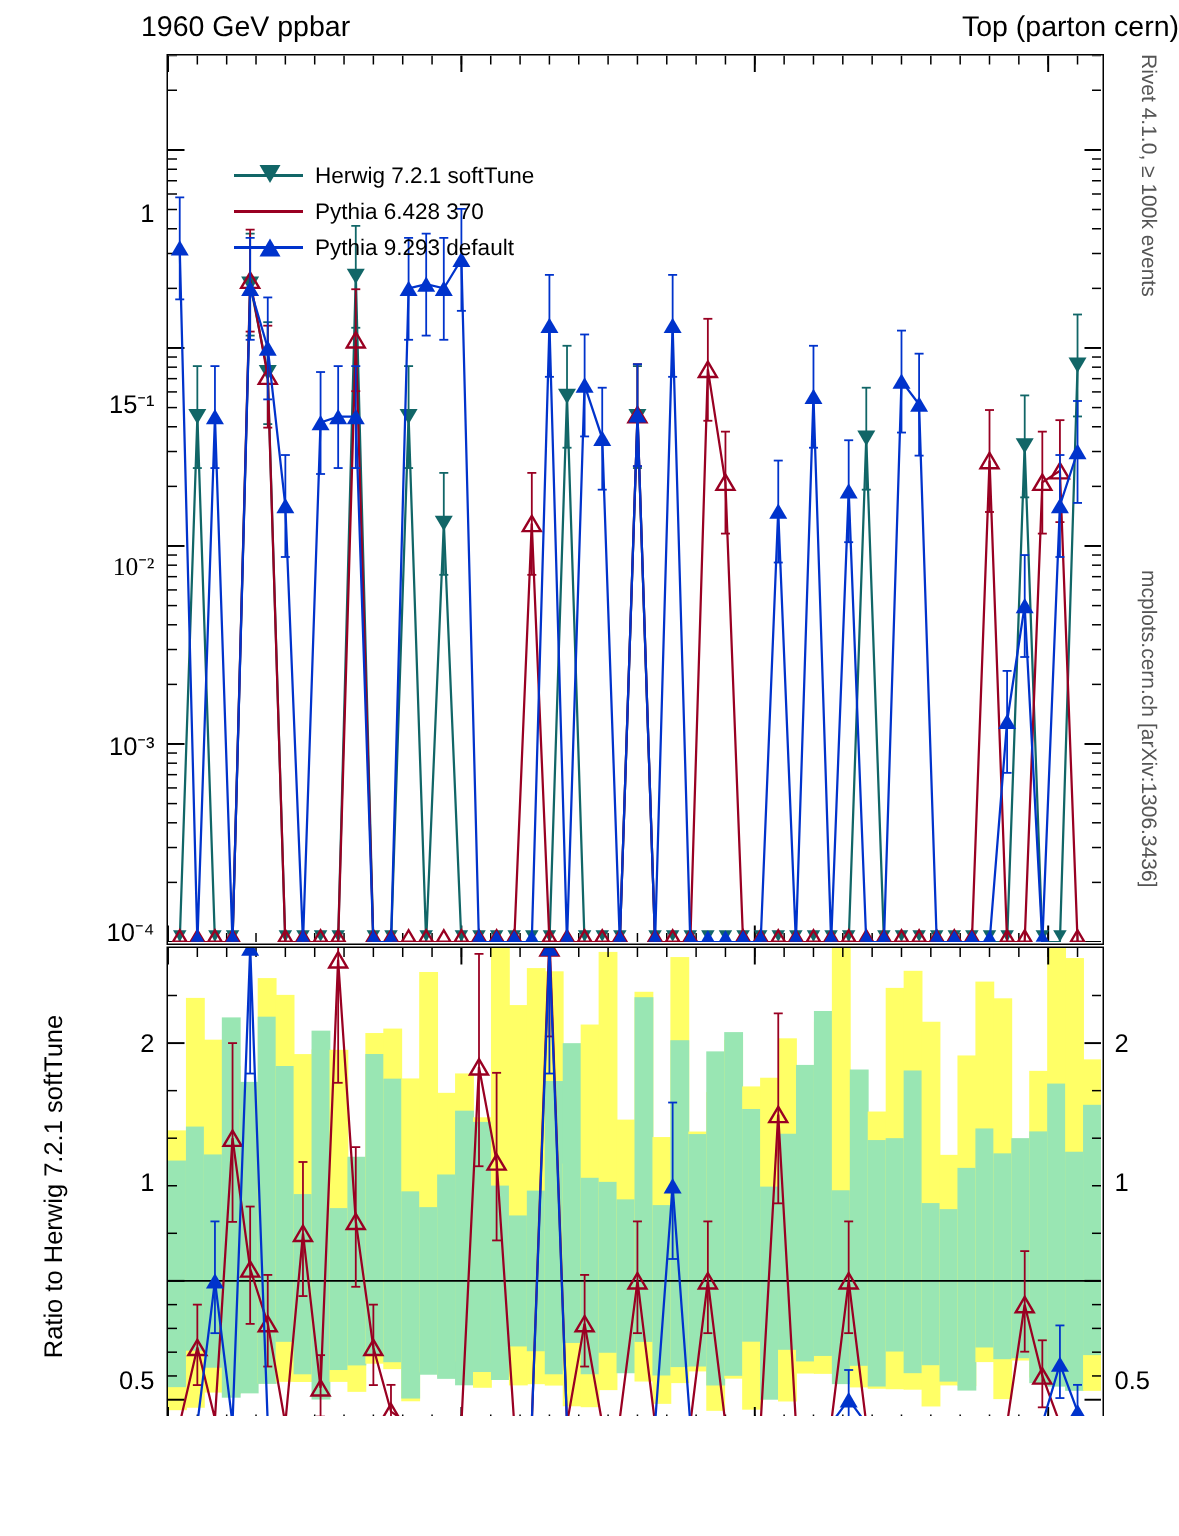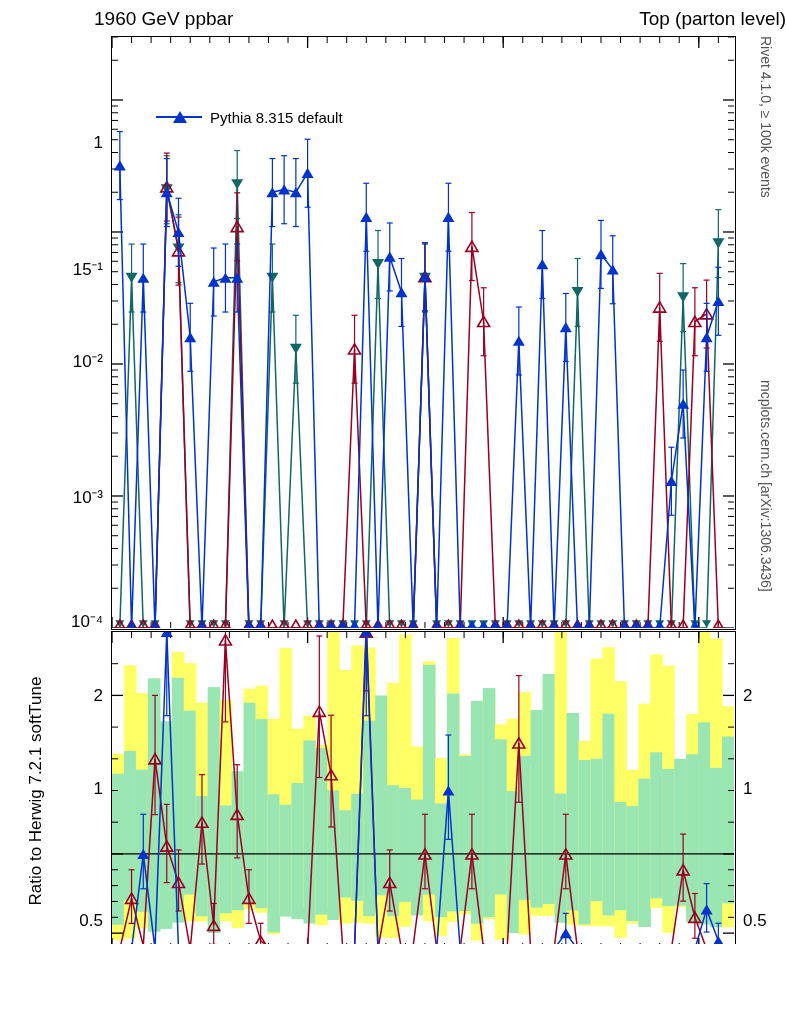--- a/index.html
+++ b/index.html
@@ -41,21 +41,21 @@
 
   #watermark{position:absolute;left:95px;top:585px;width:625px;text-align:center;font-size:15px;color:#d8d8d8;}
   svg{display:block;}
 </style>
 </head>
 <body>
 
 <div id="root">
 
   <div class="hdr" id="hdr-left">1960 GeV ppbar</div>
-  <div class="hdr" id="hdr-right">Top (parton level)</div>
+  <div class="hdr" id="hdr-right">Top (parton cern)</div>
 
   <div id="plot-title">Δφ (ttbar) (Mtt &lt; 450)</div>
 
   <div id="main-frame">
     <svg id="main-svg" width="622" height="591" viewBox="0 0 622 591">
         <line x1="0" y1="62.98213639893402" x2="11" y2="62.98213639893402" stroke="#000" stroke-width="1.3"></line>
         <line x1="622" y1="62.98213639893402" x2="611" y2="62.98213639893402" stroke="#000" stroke-width="1.3"></line>
         <line x1="0" y1="194.9866022992005" x2="11" y2="194.9866022992005" stroke="#000" stroke-width="1.3"></line>
         <line x1="622" y1="194.9866022992005" x2="611" y2="194.9866022992005" stroke="#000" stroke-width="1.3"></line>
         <line x1="0" y1="326.991068199467" x2="11" y2="326.991068199467" stroke="#000" stroke-width="1.3"></line>
@@ -500,31 +500,47 @@
         <polygon points="588.6163522012579,305.1463189094 600.6163522012579,305.1463189094 594.6163522012579,294.94631890939996" fill="#0033cc"></polygon>
         <line x1="606.3522012578617" y1="230.31182110534797" x2="606.3522012578617" y2="298.282216301627" stroke="#0033cc" stroke-width="1.2"></line>
         <line x1="603.3522012578617" y1="230.31182110534797" x2="609.3522012578617" y2="230.31182110534797" stroke="#0033cc" stroke-width="1.2"></line>
         <line x1="603.3522012578617" y1="298.282216301627" x2="609.3522012578617" y2="298.282216301627" stroke="#0033cc" stroke-width="1.2"></line>
         <polygon points="600.3522012578617,269.108931800533 612.3522012578617,269.108931800533 606.3522012578617,258.90893180053297" fill="#0033cc"></polygon>
       </svg>
   </div>
 
   <div class="ylab" style="left:35px;top:133px;width:52px;">1</div>
   <div class="ylab" style="left:28px;top:257px;width:59px;">15⁻¹</div>
-  <div class="ylab" style="left:28px;top:349px;width:59px;">10⁻²</div>
+  <div class="ylab" style="left:28px;top:365px;width:59px;font-family:Liberation Serif, serif;">10⁻²</div>
   <div class="ylab" style="left:28px;top:485px;width:59px;">10⁻³</div>
   <div class="ylab" style="left:28px;top:609px;width:59px;">10⁻⁴</div>
 
   <div id="legend">
+    <div class="leg-row">
+      <span class="leg-mark">
+        <span class="leg-line" style="background:#116667;"></span>
+        <span class="leg-sym" style="border-left:7px solid transparent;border-right:7px solid transparent;border-top:12px solid #116667;"></span>
+      </span>
+      <span class="leg-label">Herwig 7.2.1 softTune</span>
+    </div>
+    <div class="leg-row">
+      <span class="leg-mark">
+        <span class="leg-line" style="background:#990022;"></span>
+        <svg class="leg-sym" width="16" height="14" style="left:15px;top:0;" viewBox="0 0 16 14">
+            <polygon points="8,1 15,13 1,13" fill="none" stroke="#990022" stroke-width="1.6"></polygon>
+          </svg>
+      </span>
+      <span class="leg-label">Pythia 6.428 370</span>
+    </div>
     <div class="leg-row">
       <span class="leg-mark">
         <span class="leg-line" style="background:#0033cc;"></span>
         <span class="leg-sym" style="left:17px;top:1px;border-left:7px solid transparent;border-right:7px solid transparent;border-bottom:12px solid #0033cc;"></span>
       </span>
-      <span class="leg-label">Pythia 8.315 default</span>
+      <span class="leg-label">Pythia 9.293 default</span>
     </div>
   </div>
 
 
   <div id="ratio-frame">
     <svg id="ratio-svg" width="622" height="317" viewBox="0 0 622 317">
         <rect x="0" y="121.58275819998036" width="12.561538461538461" height="186.54709764032688" fill="#ffff66"></rect>
         <rect x="0" y="141.70480265858552" width="12.561538461538461" height="151.06770839851666" fill="#99e6b3"></rect>
         <rect x="11.961538461538462" y="33.271555364509936" width="12.561538461538461" height="273.22640854234163" fill="#ffff66"></rect>
         <rect x="11.961538461538462" y="119.04855613588882" width="12.561538461538461" height="149.39462934319795" fill="#99e6b3"></rect>

